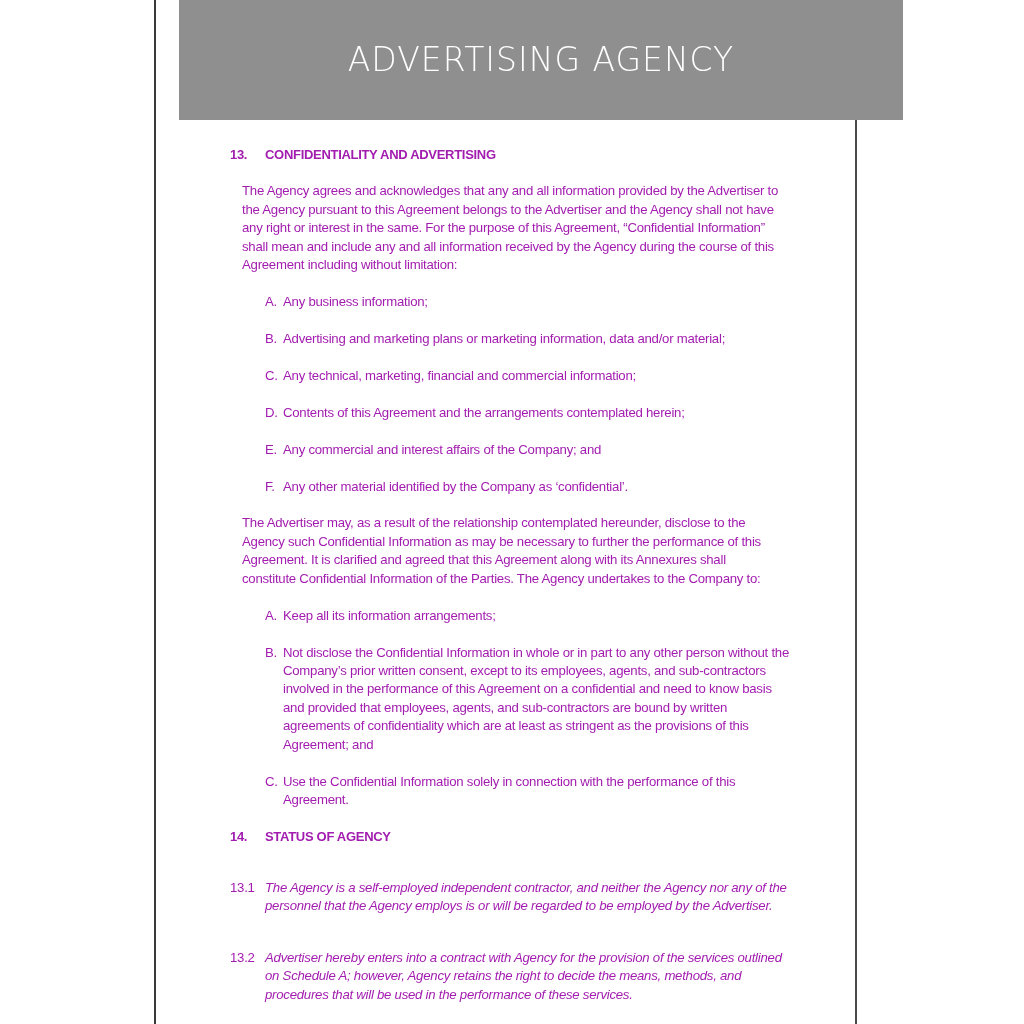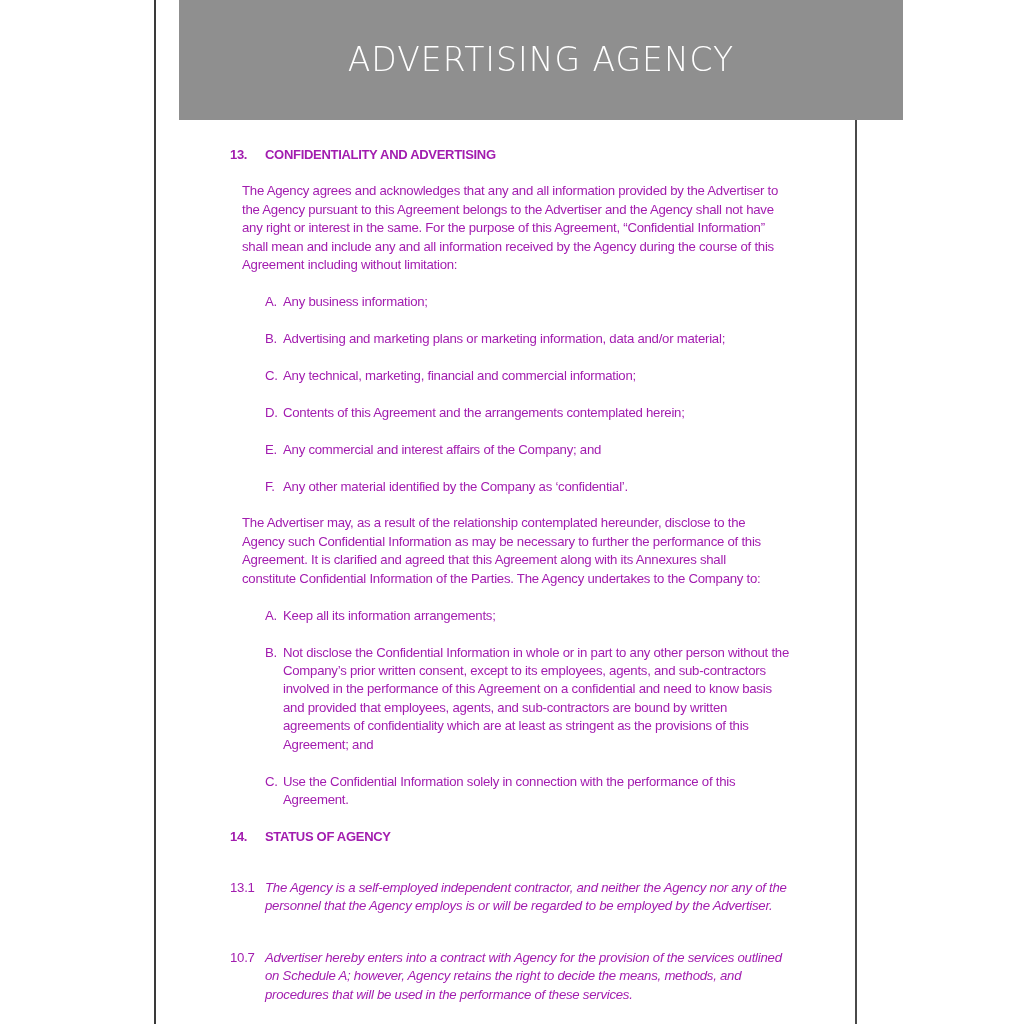--- a/index.html
+++ b/index.html
@@ -101,16 +101,16 @@
   <div class="heading para">
     <span class="num">14.</span>
     <span>STATUS OF AGENCY</span>
   </div>
 
   <div class="sub">
       <span class="mark">13.1</span>
       <span class="text">The Agency is a self-employed independent contractor, and neither the Agency nor any of the personnel that the Agency employs is or will be regarded to be employed by the Advertiser.</span>
     </div>
   <div class="sub">
-      <span class="mark">10.7</span>
+      <span class="mark">13.2</span>
       <span class="text">Advertiser hereby enters into a contract with Agency for the provision of the services outlined on Schedule A; however, Agency retains the right to decide the means, methods, and procedures that will be used in the performance of these services.</span>
     </div>
 </div>
 
 </body></html>

